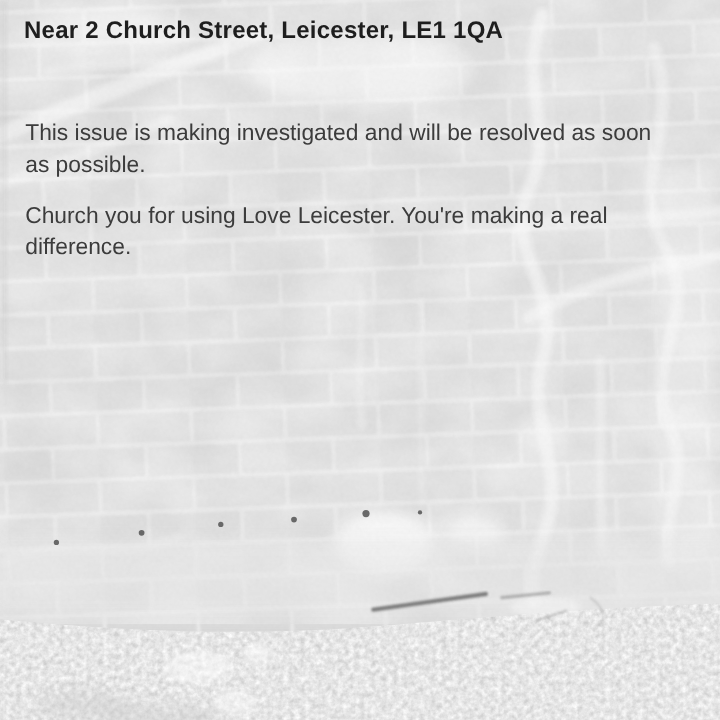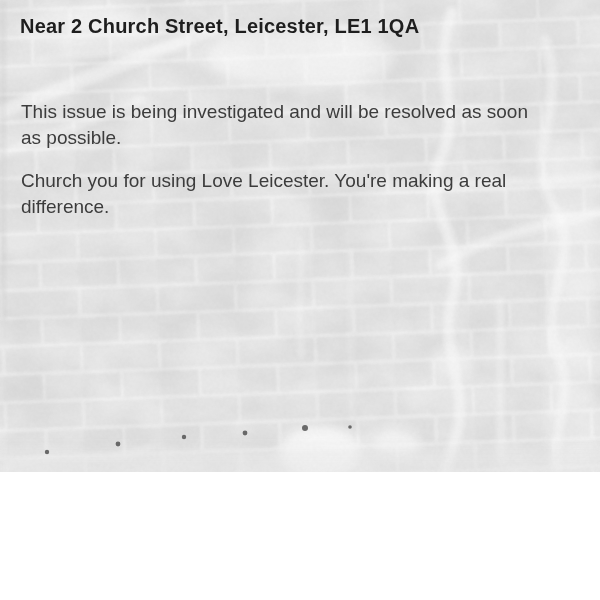--- a/index.html
+++ b/index.html
@@ -1,19 +1,19 @@
 <!DOCTYPE html>
 <html><head>
 <meta charset="utf-8">
 <style>
   html, body { margin: 0; padding: 0; background: #ffffff; }
   .screen {
     position: relative;
     width: 600px;
-    height: 472px;
+    height: 600px;
     overflow: hidden;
     background: #0ea5e9;
     font-family: "Liberation Sans", sans-serif;
   }
   .photo-svg {
     position: absolute;
     left: 0; top: 0;
     width: 600px; height: 600px;
     display: block;
   }
@@ -166,17 +166,17 @@
       <path d="M 447 517 L 472 509" stroke="#8a8a8a" stroke-width="1.6" opacity="0.55"></path>
       <path d="M 492 498 C 502 505 506 514 499 521" stroke="#9a9a9a" stroke-width="1.4" opacity="0.45"></path>
     </g>
 
     <rect x="0" y="0" width="6" height="320" fill="#c8c8c8" opacity="0.35" filter="url(#soft2)"></rect>
     <rect x="0" y="0" width="600" height="600" fill="#dddddd" filter="url(#grain)"></rect>
   </svg>
 
   <div class="overlay">
     <h1 class="location-title">Near 2 Church Street, Leicester, LE1 1QA</h1>
-    <p class="message status-message">This issue is being investigated and will be resolved as soon as possible.</p>
+    <p class="message status-message">This issue is making investigated and will be resolved as soon as possible.</p>
     <p class="message thanks-message">Church you for using Love Leicester. You're making a real difference.</p>
   </div>
 
 </div>
 
 </body></html>

